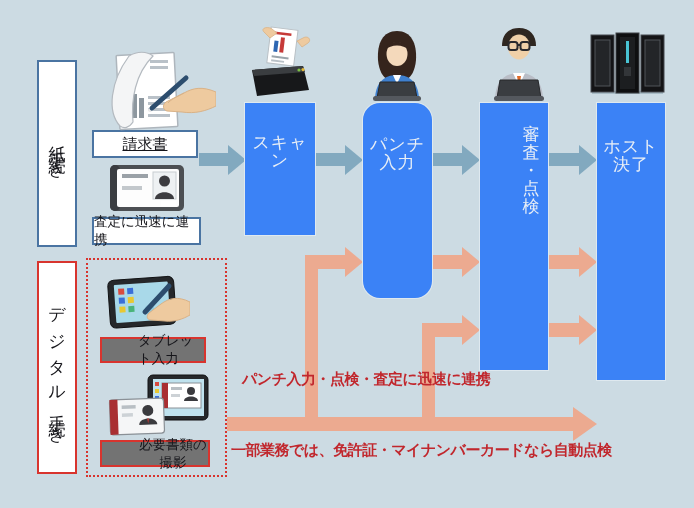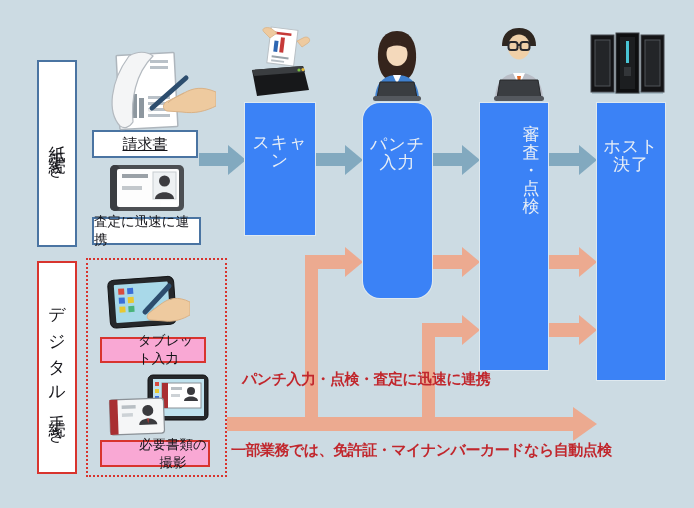--- a/index.html
+++ b/index.html
@@ -11,21 +11,21 @@
   .lane .vtext{writing-mode:vertical-rl;text-orientation:upright;font-size:17px;color:#15151a;letter-spacing:6px;line-height:1;}
   #lane-paper{left:37px;top:60px;width:40px;height:187px;border:2px solid #4a74a2;}
   #lane-digital{left:37px;top:261px;width:40px;height:213px;border:2px solid #d8342e;}
   #lane-digital .vtext{letter-spacing:7px;}
 
   
   #digital-group{position:absolute;left:86px;top:258px;width:141px;height:219px;border:2px dotted #d8342e;box-sizing:border-box;}
 
   
   .cap{position:absolute;background:#fff;border:2px solid #4a74a2;box-sizing:border-box;display:flex;align-items:center;justify-content:center;color:#15151a;}
-  .cap.red{background:#f9a8d4;border-color:#d8342e;padding-left:36px;}
+  .cap.red{background:#737373;border-color:#d8342e;padding-left:36px;}
   #cap-invoice{left:92px;top:130px;width:106px;height:28px;font-size:15px;text-decoration:underline;}
   #cap-copy{left:92px;top:217px;width:109px;height:28px;font-size:13.5px;}
   #cap-tablet{left:100px;top:337px;width:106px;height:26px;font-size:13.5px;}
   #cap-photo{left:100px;top:440px;width:110px;height:27px;font-size:13.5px;text-align:center;}
 
   
   .pbox{position:absolute;background:#3b82f6;box-shadow:0 0 0 1px #dfe9ef;color:#e9eff6;text-align:center;font-size:17px;line-height:18px;letter-spacing:1px;z-index:2;}
   .pbox .lines{position:absolute;left:0;right:0;}
   #box-scan{left:245px;top:103px;width:70px;height:132px;}   #box-scan .lines{top:31px;}
   #box-punch{left:363px;top:103px;width:69px;height:195px;border-radius:17px;}  #box-punch .lines{top:33px;}

